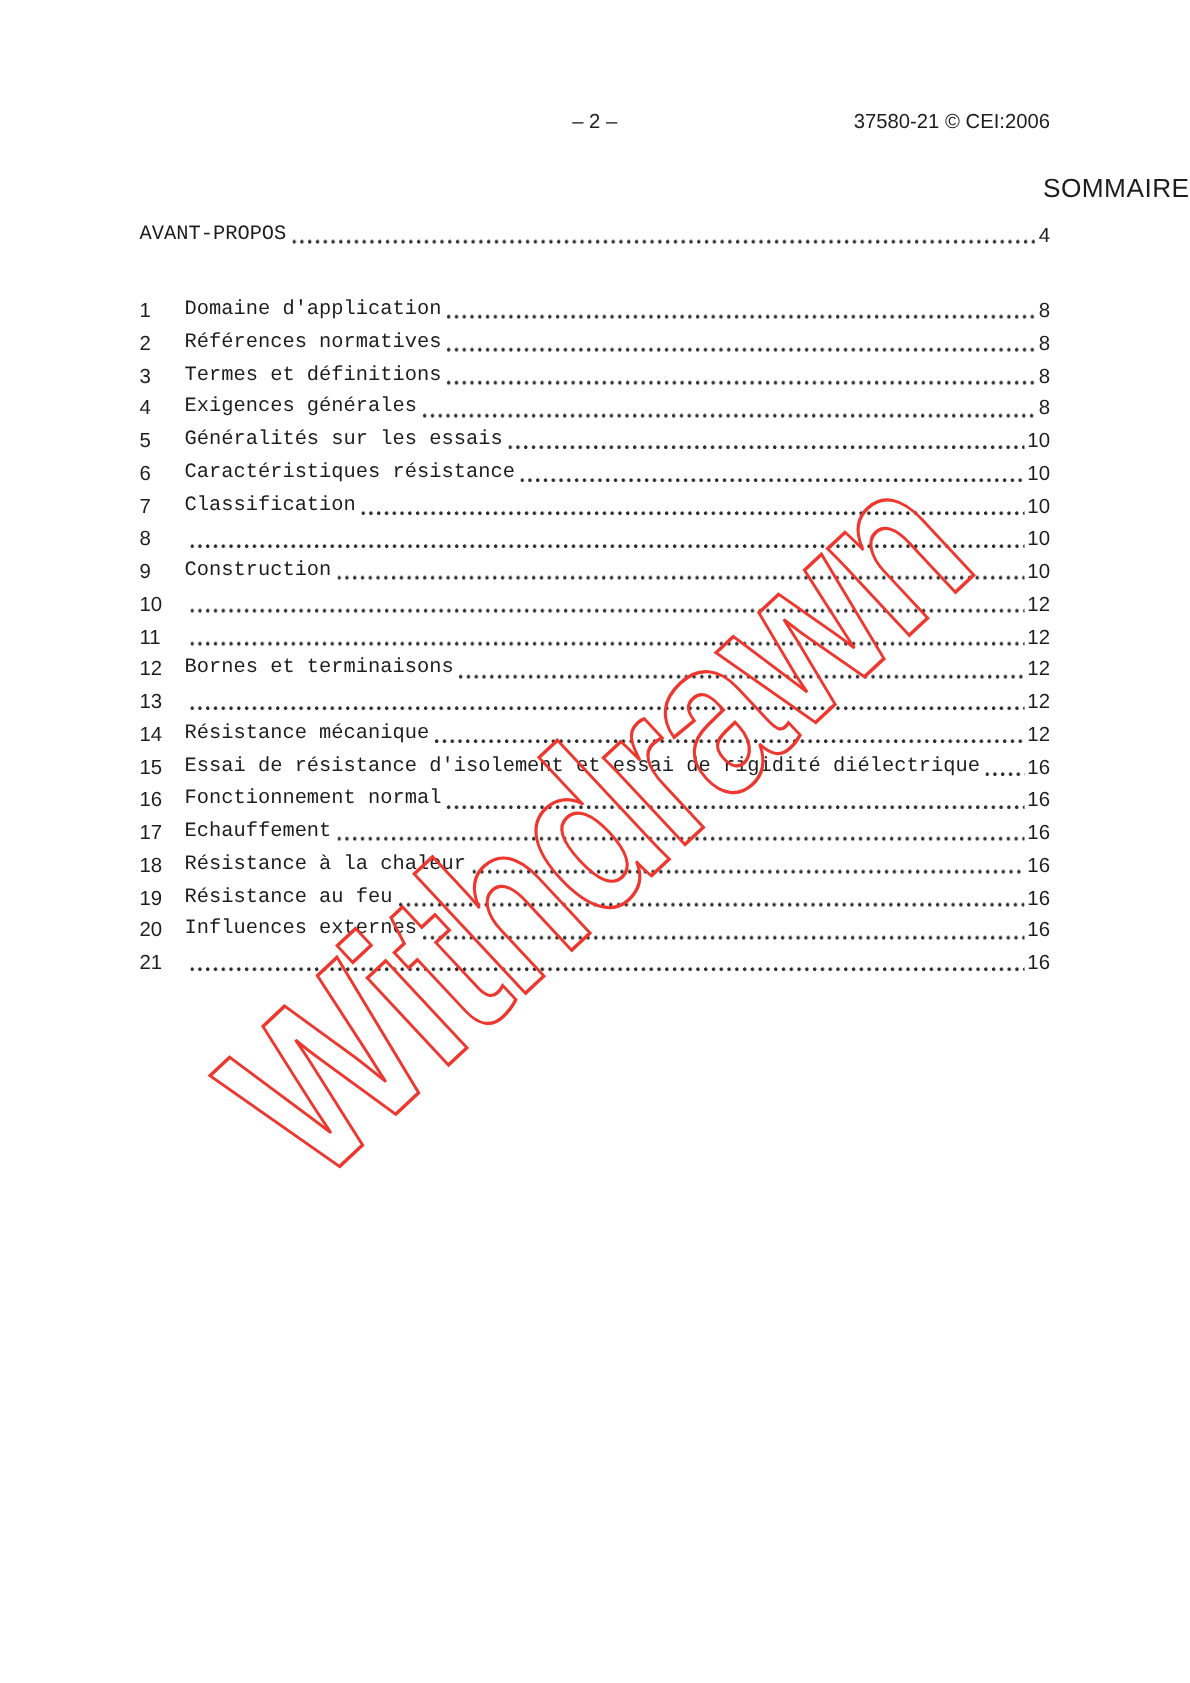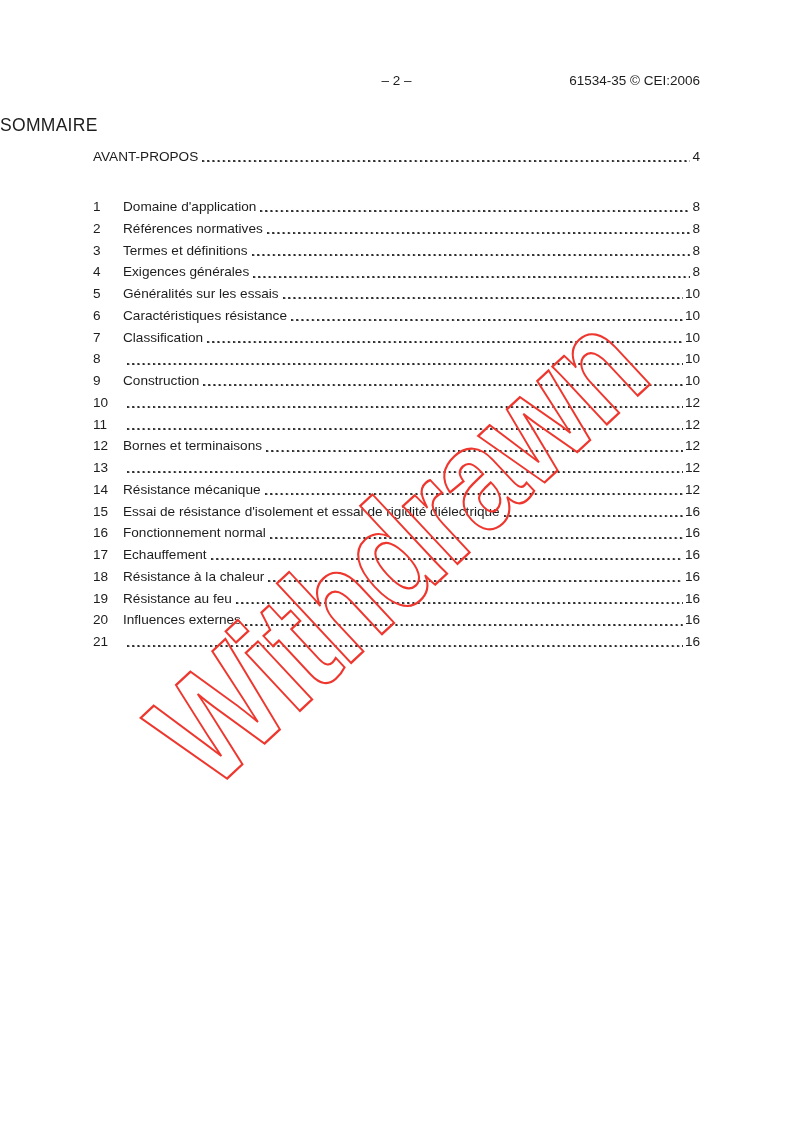--- a/index.html
+++ b/index.html
@@ -26,39 +26,39 @@
   .page-marker { position: absolute; left: 0; width: 100%; text-align: center; }
   .doc-ref   { position: absolute; right: 0; top: 0; }
 
   
   .title {
     position: absolute;
     top: 115px;
     left: 0;
     width: 793px;
     margin: 0;
-    text-align: left;
+    text-align: right;
     font-size: 17.5px;
     font-weight: 400;
     letter-spacing: 0.3px;
     color: #1d1d1d;
   }
 
   
   .frontmatter { position: absolute; top: 146px; left: 93px; width: 607px; }
   .toc         { position: absolute; top: 196px; left: 93px; width: 607px; }
   .row {
     display: flex;
     height: 21.75px;
     line-height: 21.75px;
     font-size: 13.6px;
     white-space: nowrap;
   }
   .num        { flex: 0 0 30px; }
-  .item-title { flex: 0 0 auto; }
+  .item-title { flex: 0 0 auto; font-family: Liberation Mono, monospace; }
   .leader {
     flex: 1 1 auto;
     align-self: flex-end;
     height: 4px;
     margin: 0 2px 4.5px 4px;
     background-image: radial-gradient(circle at 1.1px 2.1px, #2d2d2d 1.02px, transparent 1.35px);
     background-size: 5.2px 4px;
     background-repeat: repeat-x;
     min-width: 8px;
   }
@@ -74,21 +74,21 @@
     font-family: "Liberation Sans", sans-serif;
   }
 </style>
 </head>
 <body>
 
 <div class="page">
 
   <div class="header">
     <span class="page-marker">– 2 –</span>
-    <span class="doc-ref">61534-35 © CEI:2006</span>
+    <span class="doc-ref">37580-21 © CEI:2006</span>
   </div>
 
   <h1 class="title">SOMMAIRE</h1>
 
   <div class="frontmatter">
     <div class="row">
       <span class="item-title">AVANT-PROPOS</span>
       <span class="leader"></span>
       <span class="pg">4</span>
     </div>

